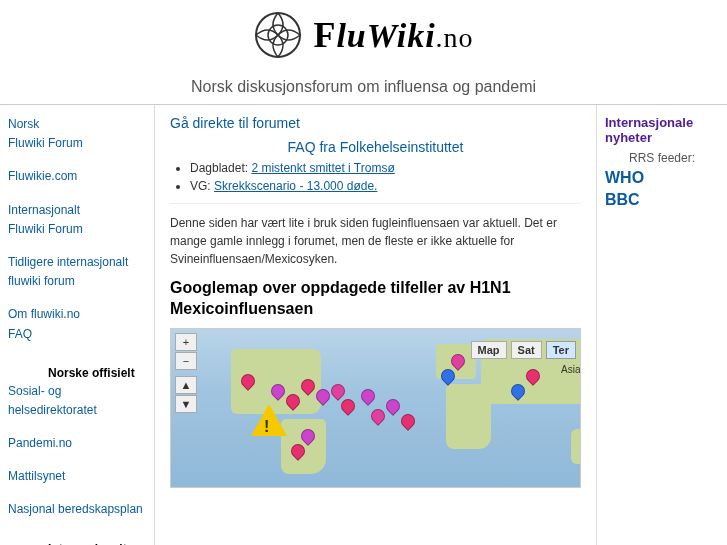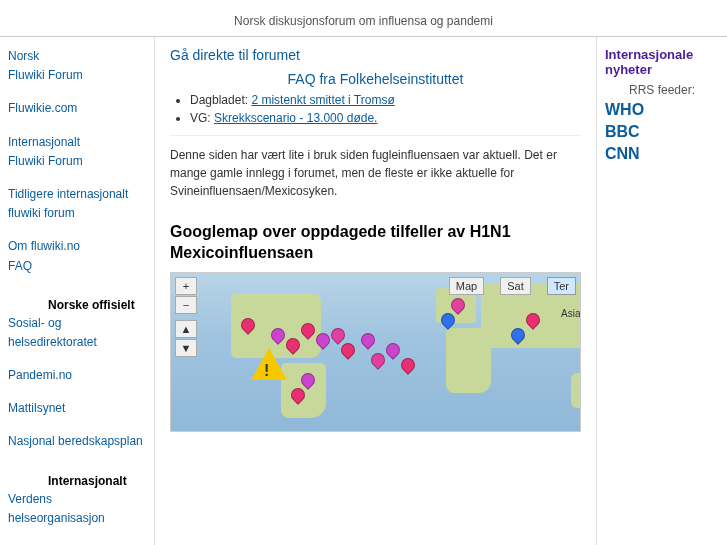--- a/index.html
+++ b/index.html
@@ -25,23 +25,23 @@
       height: 50px;
     }
     #site-title {
       font-size: 36px;
       font-weight: bold;
       font-family: Georgia, serif;
       color: #000;
       letter-spacing: 1px;
     }
     #tagline {
-      font-size: 12px;
+      font-size: 16px;
       color: #555;
-      margin-top: 4px;
+      margin-top: 18px;
     }
 
     
     #main-layout {
       display: flex;
       width: 100%;
     }
 
     
     #sidebar {
@@ -109,21 +109,21 @@
       margin-bottom: 4px;
       font-size: 12px;
     }
     .news-list li a {
       color: #0a5c9e;
       text-decoration: underline;
     }
     .info-text {
       font-size: 12px;
       color: #333;
-      margin-bottom: 22px;
+      margin-bottom: 10px;
       line-height: 1.5;
       border-top: 1px solid #eee;
       padding-top: 10px;
     }
     .map-title {
       font-size: 16px;
       font-weight: bold;
       color: #000;
       margin-bottom: 8px;
       line-height: 1.3;
@@ -151,25 +151,26 @@
       background: #f0f0f0;
       border: 1px solid #aaa;
       font-size: 11px;
       text-align: center;
       line-height: 16px;
       cursor: pointer;
       color: #333;
     }
     .map-type-btns {
       position: absolute;
-      top: 4px;
+      top: 12px;
       right: 4px;
       display: flex;
-      gap: 16px;
+      gap: 4px;
       z-index: 10;
+      font-weight: bold;
     }
     .map-type-btn {
       padding: 2px 6px;
       background: #f0f0f0;
       border: 1px solid #aaa;
       font-size: 11px;
       cursor: pointer;
       color: #333;
     }
     .map-type-btn.active {
@@ -240,20 +241,33 @@
       text-decoration: none;
       font-size: 16px;
       font-weight: bold;
       margin-bottom: 4px;
     }
   </style>
 </head>
 <body>
 
 <div id="header">
+  <div id="logo-area">
+    <svg id="logo-icon" viewBox="0 0 50 50" xmlns="http://www.w3.org/2000/svg">
+      <circle cx="25" cy="25" r="22" fill="none" stroke="#333" stroke-width="2"></circle>
+      <circle cx="25" cy="25" r="10" fill="none" stroke="#333" stroke-width="1.5"></circle>
+      <path d="M25 3 Q35 15 25 25 Q15 15 25 3Z" fill="none" stroke="#333" stroke-width="1.5"></path>
+      <path d="M47 25 Q35 35 25 25 Q35 15 47 25Z" fill="none" stroke="#333" stroke-width="1.5"></path>
+      <path d="M25 47 Q15 35 25 25 Q35 35 25 47Z" fill="none" stroke="#333" stroke-width="1.5"></path>
+      <path d="M3 25 Q15 15 25 25 Q15 35 3 25Z" fill="none" stroke="#333" stroke-width="1.5"></path>
+    </svg>
+    <div id="site-title">
+      <span>F</span><span style="font-style:italic; font-size:34px;">luWiki</span><span style="font-size:28px; font-weight:normal;">.no</span>
+    </div>
+  </div>
   <div id="tagline">Norsk diskusjonsforum om influensa og pandemi</div>
 </div>
 
 <div id="main-layout">
 
   <div id="sidebar">
     <a href="#">Norsk</a>
     <a href="#">Fluwiki Forum</a>
     <br>
     <a href="#">Fluwikie.com</a>
@@ -353,16 +367,15 @@
         <div class="map-type-btn active">Ter</div>
       </div>
     </div>
   </div>
 
   <div id="right-sidebar">
     <h3>Internasjonale nyheter</h3>
     <p class="rss-label">RRS feeder:</p>
     <a href="#">WHO</a>
     <a href="#">BBC</a>
-    <a href="#">CNN</a>
   </div>
 
 </div>
 
 </body></html>

